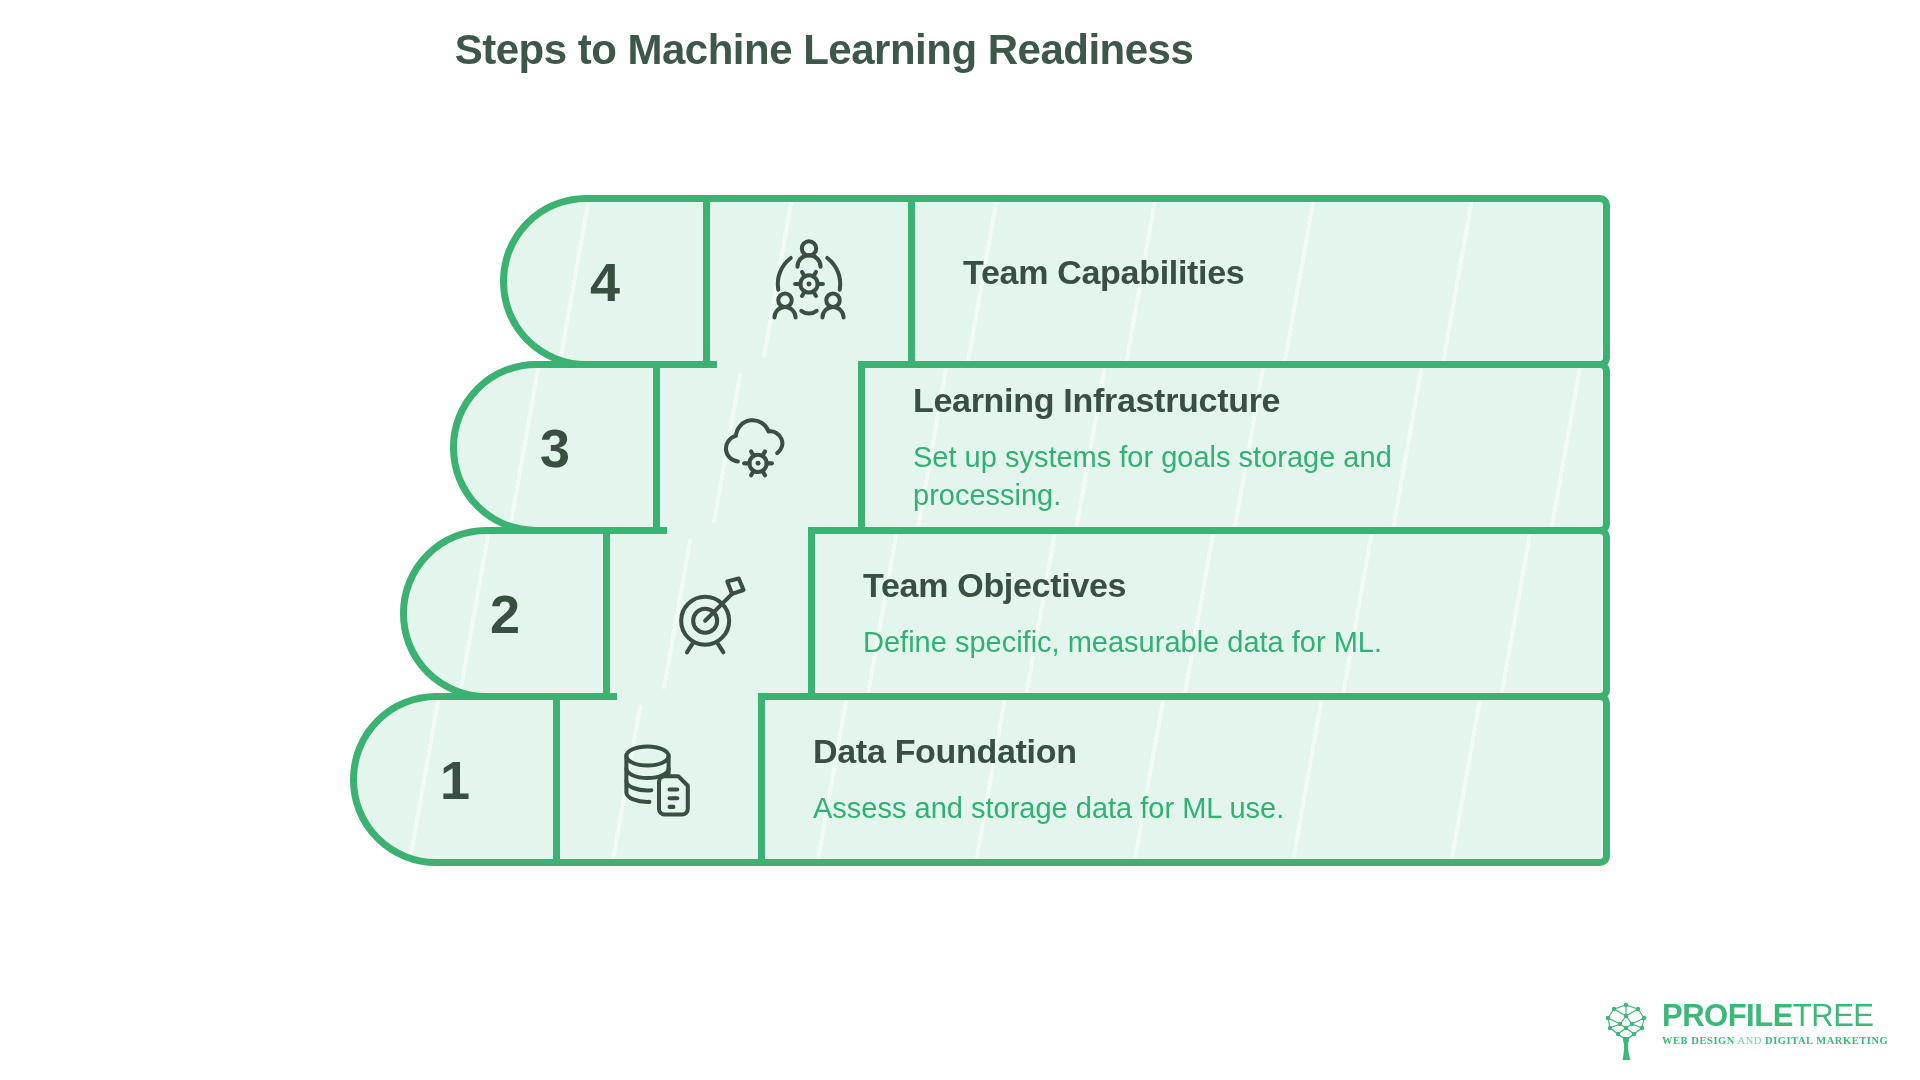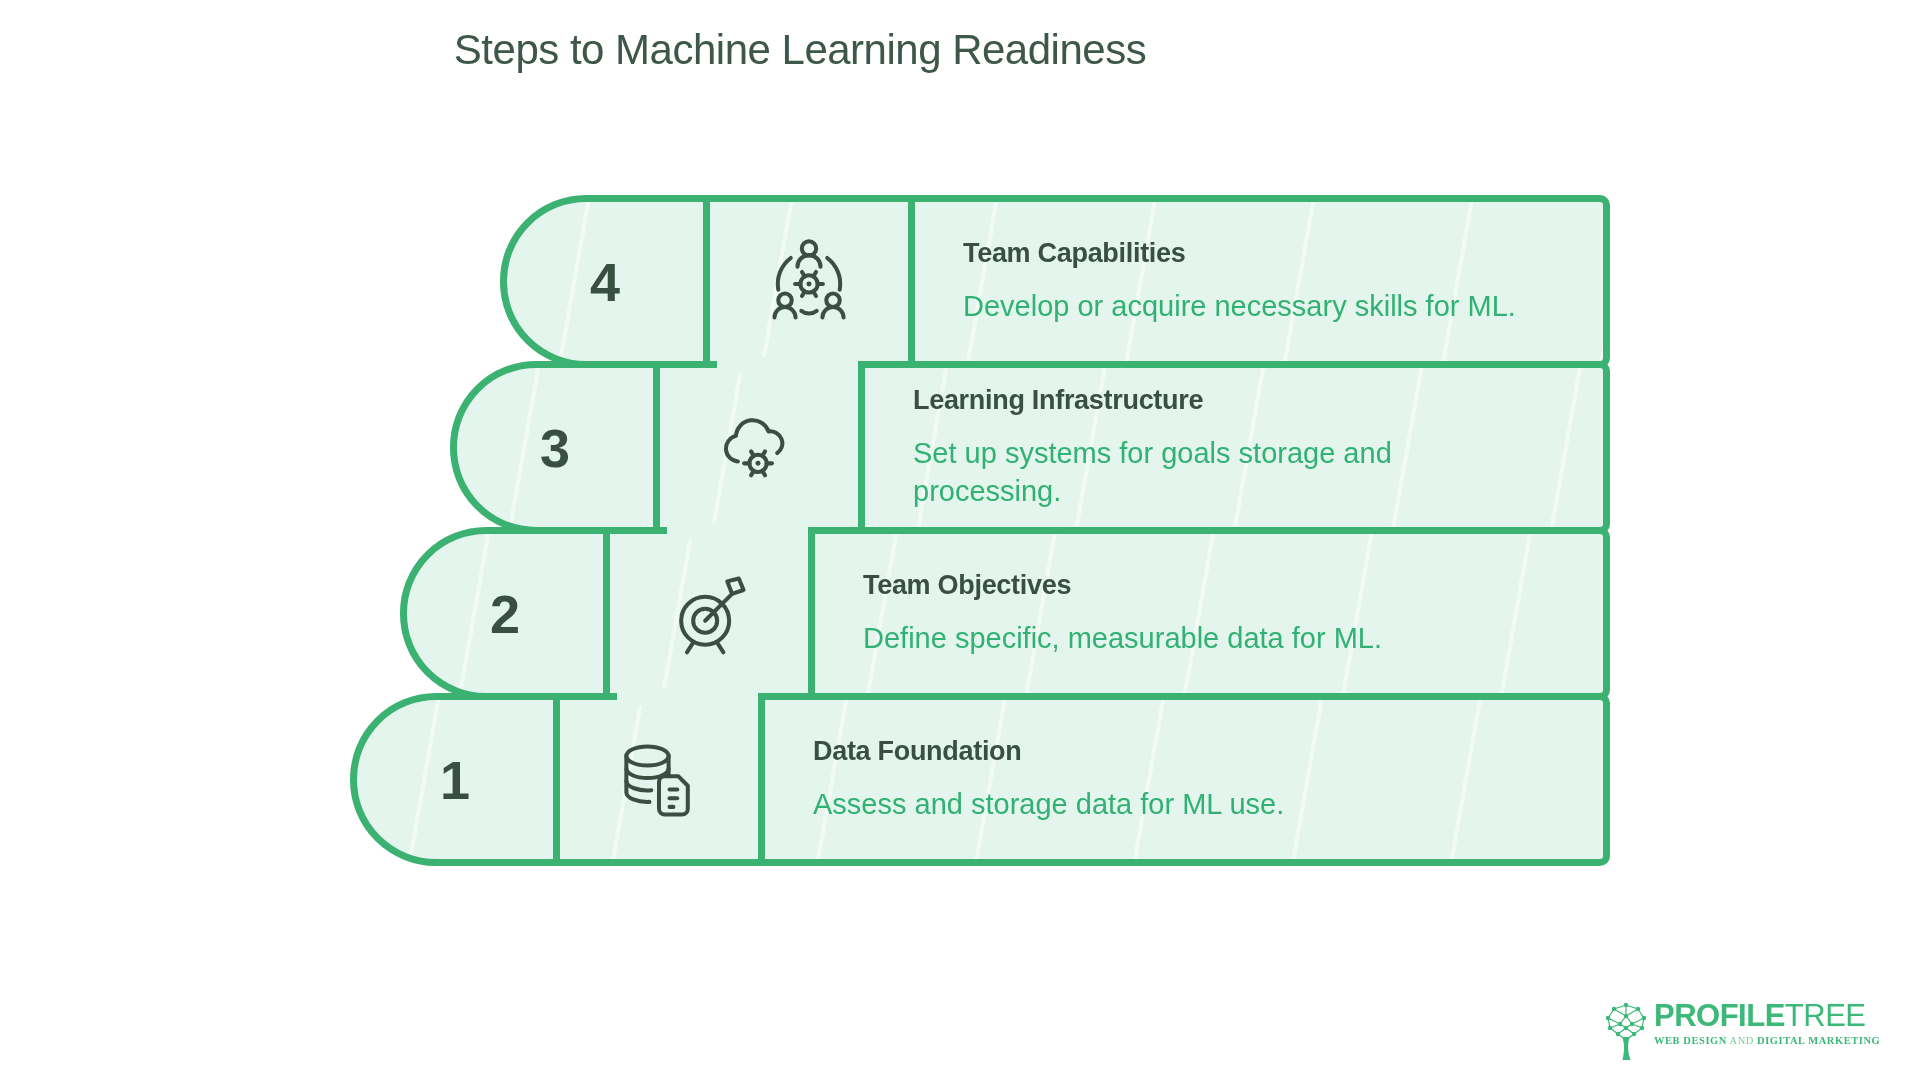--- a/index.html
+++ b/index.html
@@ -2,22 +2,23 @@
 <html><head>
 <meta charset="utf-8">
 <style>
   html,body{margin:0;padding:0;background:#ffffff;}
   .stage{
     position:relative;width:1920px;height:1080px;overflow:hidden;
     background:#ffffff;font-family:"Liberation Sans",sans-serif;
   }
   .main-title{
     position:absolute;top:26px;left:0;width:1600px;margin:0;
-    text-align:center;font-size:42px;font-weight:normal;color:#3d5749;
+    text-align:center;font-size:42px;font-weight:bold;color:#3d5749;
     letter-spacing:-0.5px;
+    padding-left:24px;
   }
   .row{position:absolute;display:flex;height:173px;z-index:1;}
   .row0{top:195px;left:500px;width:1110px;}
   .row1{top:361px;left:450px;width:1160px;}
   .row2{top:527px;left:400px;width:1210px;}
   .row3{top:693px;left:350px;width:1260px;}
   .cell{
     box-sizing:border-box;
     border:7px solid #3bb172;
     background-color:#e3f5ec;
@@ -33,29 +34,29 @@
   .num{font-size:54px;font-weight:bold;color:#394f42;}
   .icon-cell{
     width:205px;flex:none;border-left:none;
     display:flex;align-items:center;justify-content:center;
   }
   .text-cell{
     flex:1;border-left:none;border-radius:0 10px 10px 0;
     display:flex;flex-direction:column;justify-content:center;
     padding:8px 36px 8px 48px;
   }
-  .step-title{margin:0 0 18px 0;font-size:27px;font-weight:bold;color:#394f42;letter-spacing:-0.3px;}
+  .step-title{margin:0 0 18px 0;font-size:34px;font-weight:bold;color:#394f42;letter-spacing:-0.3px;}
   .step-desc{margin:0;font-size:29px;line-height:1.32;color:#31b173;max-width:620px;}
   .patch{position:absolute;width:141px;height:16px;background:#e3f5ec;z-index:2;}
   .patch-a{top:357px;left:717px;}
   .patch-b{top:523px;left:667px;}
   .patch-c{top:689px;left:617px;}
   .step-icon{display:block;}
   .ico{stroke:#3a4f42;stroke-width:4.2;fill:none;stroke-linecap:round;stroke-linejoin:round;}
-  .logo{position:absolute;left:1598px;top:1000px;display:flex;align-items:flex-start;z-index:3;}
+  .logo{position:absolute;left:1598px;top:1000px;display:flex;align-items:flex-start;gap:8px;z-index:3;}
   .logo-name{font-size:31px;line-height:1.0;color:#3cb878;letter-spacing:-0.5px;white-space:nowrap;}
   .logo-name .bold{font-weight:800;}
   .logo-name .light{font-weight:400;}
   .logo-tagline{margin-top:4px;font-size:10.5px;letter-spacing:0.55px;color:#3cb878;font-weight:bold;white-space:nowrap;font-family:Liberation Serif, serif;}
   .logo-tagline .and{font-weight:400;opacity:0.7;}
 </style>
 </head>
 <body>
 
 <div class="stage">
@@ -84,21 +85,20 @@
           <path d="M64,87 a11,11 0 0 1 22,0"></path>
           <path d="M18,58 a34,34 0 0 1 13,-33"></path>
           <path d="M69,25 a34,34 0 0 1 13,33"></path>
           <path d="M42,80 a13,13 0 0 0 16,0"></path>
         </g>
         <circle cx="50" cy="52" r="2.6" fill="#3a4f42"></circle>
       </svg>
     </div>
     <div class="cell text-cell">
       <h2 class="step-title">Team Capabilities</h2>
-      <p class="step-desc">Develop or acquire necessary skills for ML.</p>
     </div>
   </section>
 
   <section class="row row1">
     <div class="cell num-cell">
       <span class="num">3</span>
     </div>
     <div class="cell icon-cell">
       <svg class="step-icon" width="96" height="96" viewBox="0 0 100 100">
         <g class="ico">

